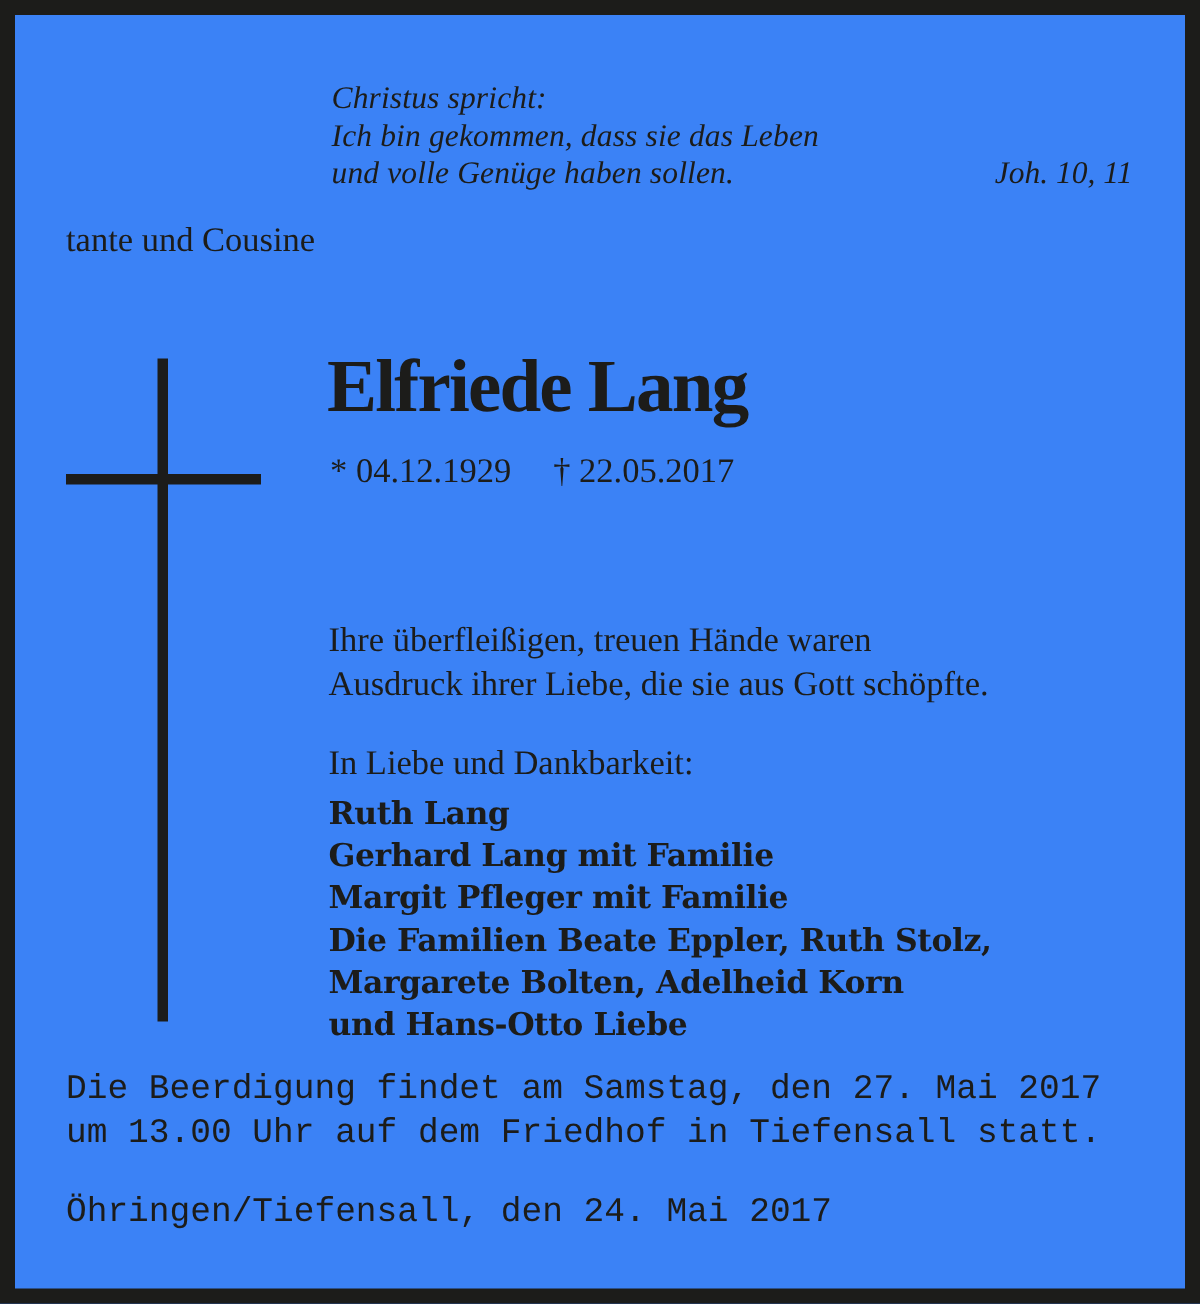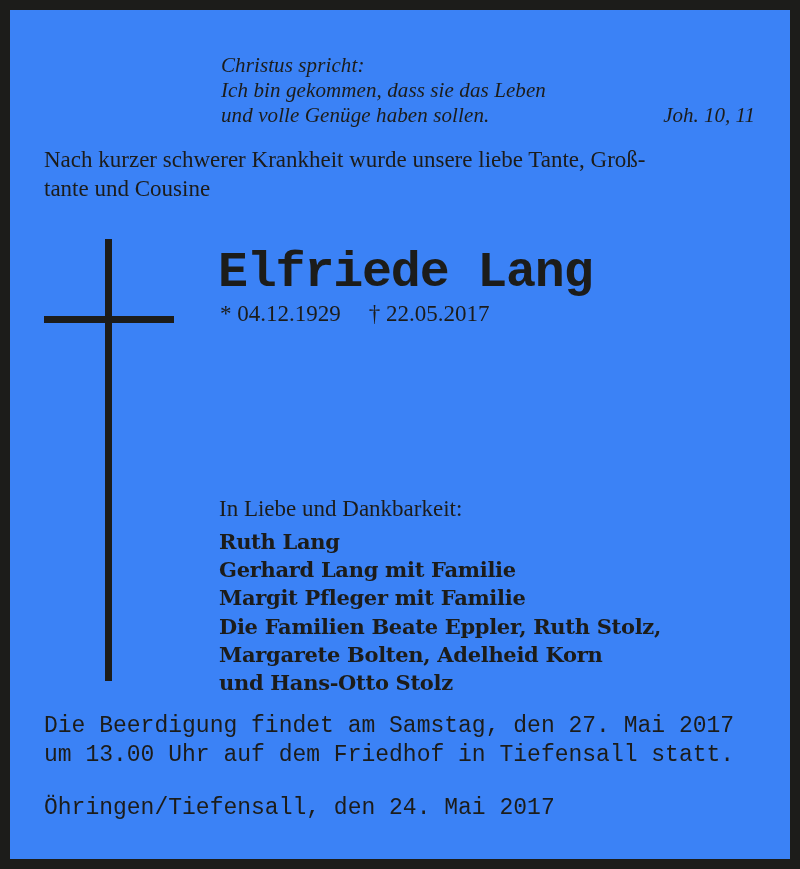--- a/index.html
+++ b/index.html
@@ -16,21 +16,21 @@
   }
   .motto-ref {
     right: 35px; top: 93px; font-family: "Liberation Serif", serif; font-style: italic;
     font-size: 21px; line-height: 25px; text-align: right;
   }
   .intro {
     left: 34px; top: 135px; font-family: "Liberation Serif", serif; font-size: 23px;
     line-height: 29px;
   }
   .name {
-    left: 208px; top: 230px; font-family: Liberation Mono, monospace; font-weight: bold;
+    left: 208px; top: 214px; font-family: Liberation Serif, serif; font-weight: bold;
     font-size: 50px; line-height: 66px; letter-spacing: -1.2px; text-align: right;
   }
   .dates {
     left: 210px; top: 290px; font-family: "Liberation Serif", serif; font-size: 23px; line-height: 28px;
   }
   .dates .sep { display: inline-block; width: 28px; }
   .p {
     left: 209px; font-family: "Liberation Serif", serif; font-size: 23px; line-height: 29px;
   }
   .signers {
@@ -50,46 +50,49 @@
 <div class="frame">
 
   <div class="abs motto">
     <span class="line">Christus spricht:</span>
     <span class="line">Ich bin gekommen, dass sie das Leben</span>
     <span class="line">und volle Genüge haben sollen.</span>
   </div>
   <div class="abs motto-ref">Joh. 10, 11</div>
 
   <div class="abs intro">
-    <span class="line">Nach kurzer schwerer Krankheit wurde unsere liebe Tante, Groß-</span>
     <span class="line">tante und Cousine</span>
   </div>
 
   <div>
     <div class="cross-v"></div>
     <div class="cross-h"></div>
   </div>
 
   <div class="abs name">Elfriede Lang</div>
 
   <div class="abs dates">
     <span>* 04.12.1929</span><span class="sep"></span><span>† 22.05.2017</span>
   </div>
 
 
+  <div class="abs p" style="top:402px;">
+    <span class="line">Ihre überfleißigen, treuen Hände waren</span>
+    <span class="line">Ausdruck ihrer Liebe, die sie aus Gott schöpfte.</span>
+  </div>
 
   <div class="abs p" style="top:484px;">In Liebe und Dankbarkeit:</div>
 
   <div class="abs signers">
     <span class="line">Ruth Lang</span>
     <span class="line">Gerhard Lang mit Familie</span>
     <span class="line">Margit Pfleger mit Familie</span>
     <span class="line">Die Familien Beate Eppler, Ruth Stolz,</span>
     <span class="line">Margarete Bolten, Adelheid Korn</span>
-    <span class="line">und Hans-Otto Stolz</span>
+    <span class="line">und Hans-Otto Liebe</span>
   </div>
 
   <div class="abs footer" style="top:702px;">
     <span class="line">Die Beerdigung findet am Samstag, den 27. Mai 2017</span>
     <span class="line">um 13.00 Uhr auf dem Friedhof in Tiefensall statt.</span>
   </div>
 
   <div class="abs footer" style="top:784px;">Öhringen/Tiefensall, den 24. Mai 2017</div>
 
 </div>

